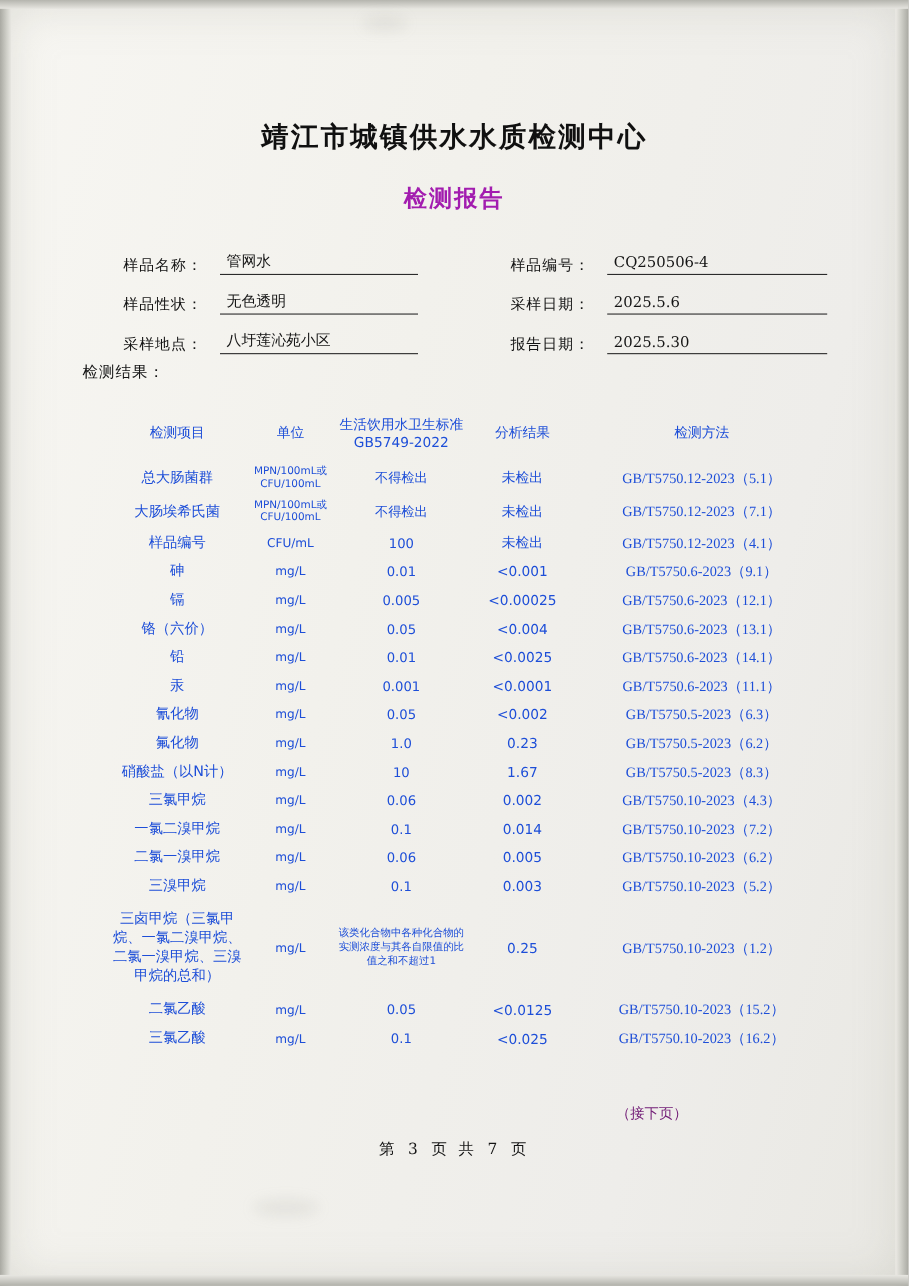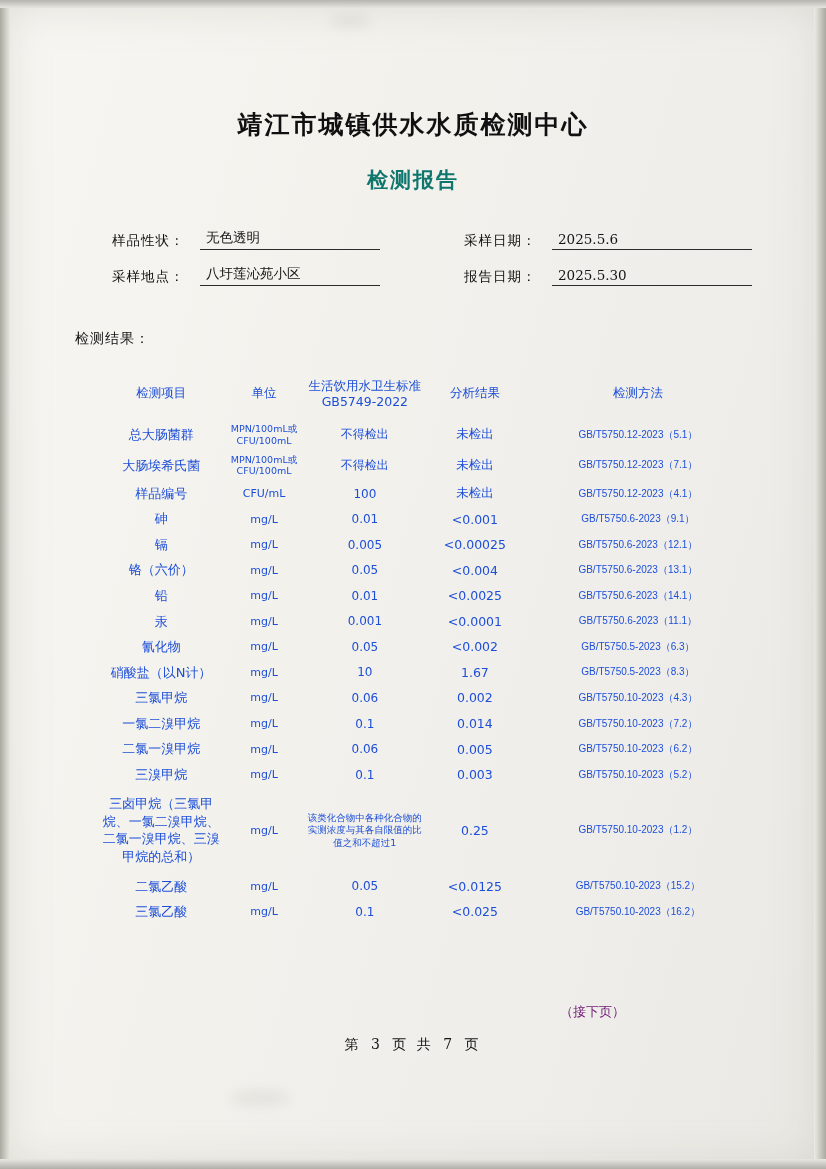--- a/index.html
+++ b/index.html
@@ -61,21 +61,21 @@
   }
   .title-sub {
     position: absolute;
     top: 166px;
     left: 0; right: 0;
     text-align: center;
     font-family: "DejaVu Serif", "Liberation Serif", serif;
     font-size: 21px;
     font-weight: bold;
     letter-spacing: 2px;
-    color: #0f766e;
+    color: #a21caf;
   }
 
   .meta {
     position: absolute;
     top: 228px;
     left: 112px;
     width: 640px;
     font-size: 13.5px;
     color: #141414;
   }
@@ -145,22 +145,22 @@
   th.c-res  { width: 96px; }
   th.c-method { width: 216px; }
 
   td.item { font-size: 13px; line-height: 1.35; margin-left: 44px; }
   td.unit { font-size: 11px; }
   td.unit.small { font-size: 9.5px; line-height: 1.2; }
   td.std  { font-size: 12px; }
   td.std.tiny { font-size: 9.5px; line-height: 1.3; }
   td.res  { font-size: 12.5px; }
   td.method {
-    font-family: Liberation Sans, sans-serif;
-    font-size: 10px;
+    font-family: Liberation Serif, serif;
+    font-size: 13px;
   }
   tr.tall td { padding-top: 8px; padding-bottom: 8px; }
 
   .cont-note {
     position: absolute;
     top: 1003px;
     left: 560px;
     font-size: 13px;
     color: #701a75;
   }
@@ -198,20 +198,30 @@
 
   <div class="smudge" style="left:330px; top:14px; width:40px; height:14px;"></div>
   <div class="smudge" style="left:230px; top:1090px; width:60px; height:16px;"></div>
 
   <div class="content">
 
     <div class="title-main">靖江市城镇供水水质检测中心</div>
     <div class="title-sub">检测报告</div>
 
     <div class="meta">
+      <div class="meta-row">
+        <div class="meta-col left">
+          <span class="meta-label">样品名称：</span>
+          <span class="meta-value">管网水</span>
+        </div>
+        <div class="meta-col">
+          <span class="meta-label">样品编号：</span>
+          <span class="meta-value num">CQ250506-4</span>
+        </div>
+      </div>
       <div class="meta-row">
         <div class="meta-col left">
           <span class="meta-label">样品性状：</span>
           <span class="meta-value">无色透明</span>
         </div>
         <div class="meta-col">
           <span class="meta-label">采样日期：</span>
           <span class="meta-value num">2025.5.6</span>
         </div>
       </div>
@@ -297,20 +307,27 @@
             <td class="method">GB/T5750.6-2023（11.1）</td>
           </tr>
           <tr>
             <td class="item">氰化物</td>
             <td class="unit">mg/L</td>
             <td class="std">0.05</td>
             <td class="res">&lt;0.002</td>
             <td class="method">GB/T5750.5-2023（6.3）</td>
           </tr>
           <tr>
+            <td class="item">氟化物</td>
+            <td class="unit">mg/L</td>
+            <td class="std">1.0</td>
+            <td class="res">0.23</td>
+            <td class="method">GB/T5750.5-2023（6.2）</td>
+          </tr>
+          <tr>
             <td class="item">硝酸盐（以N计）</td>
             <td class="unit">mg/L</td>
             <td class="std">10</td>
             <td class="res">1.67</td>
             <td class="method">GB/T5750.5-2023（8.3）</td>
           </tr>
           <tr>
             <td class="item">三氯甲烷</td>
             <td class="unit">mg/L</td>
             <td class="std">0.06</td>

